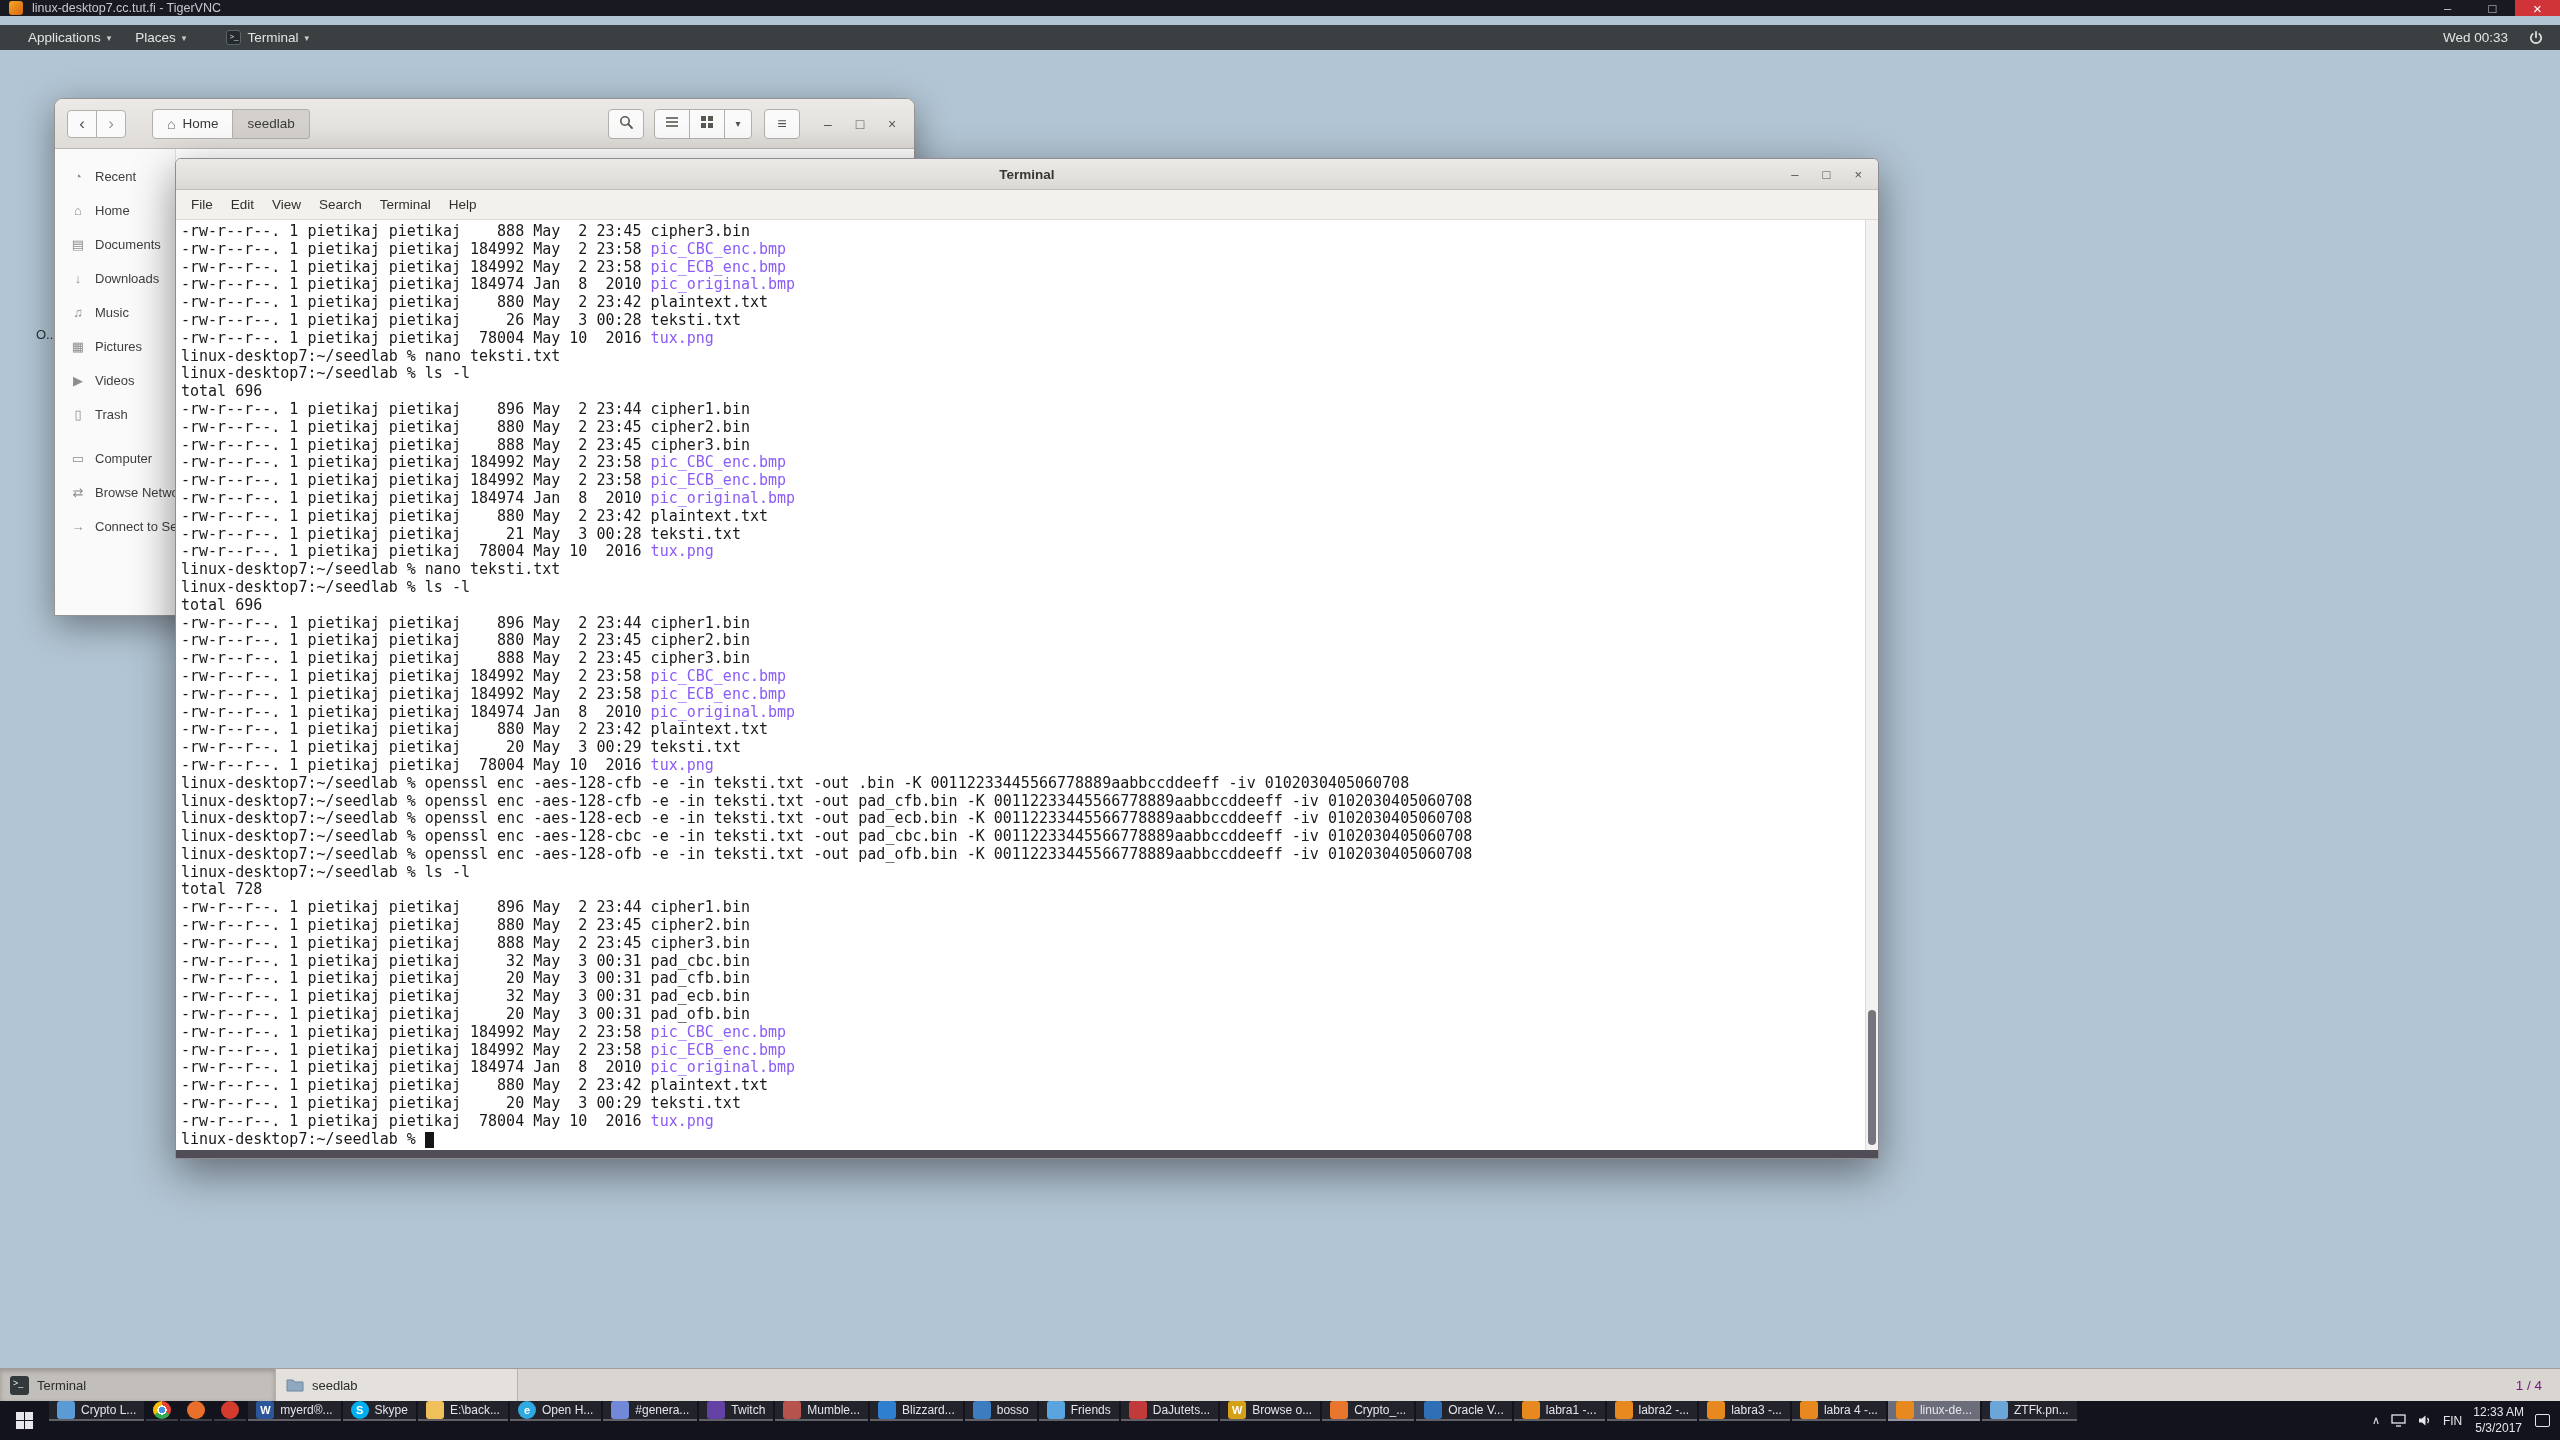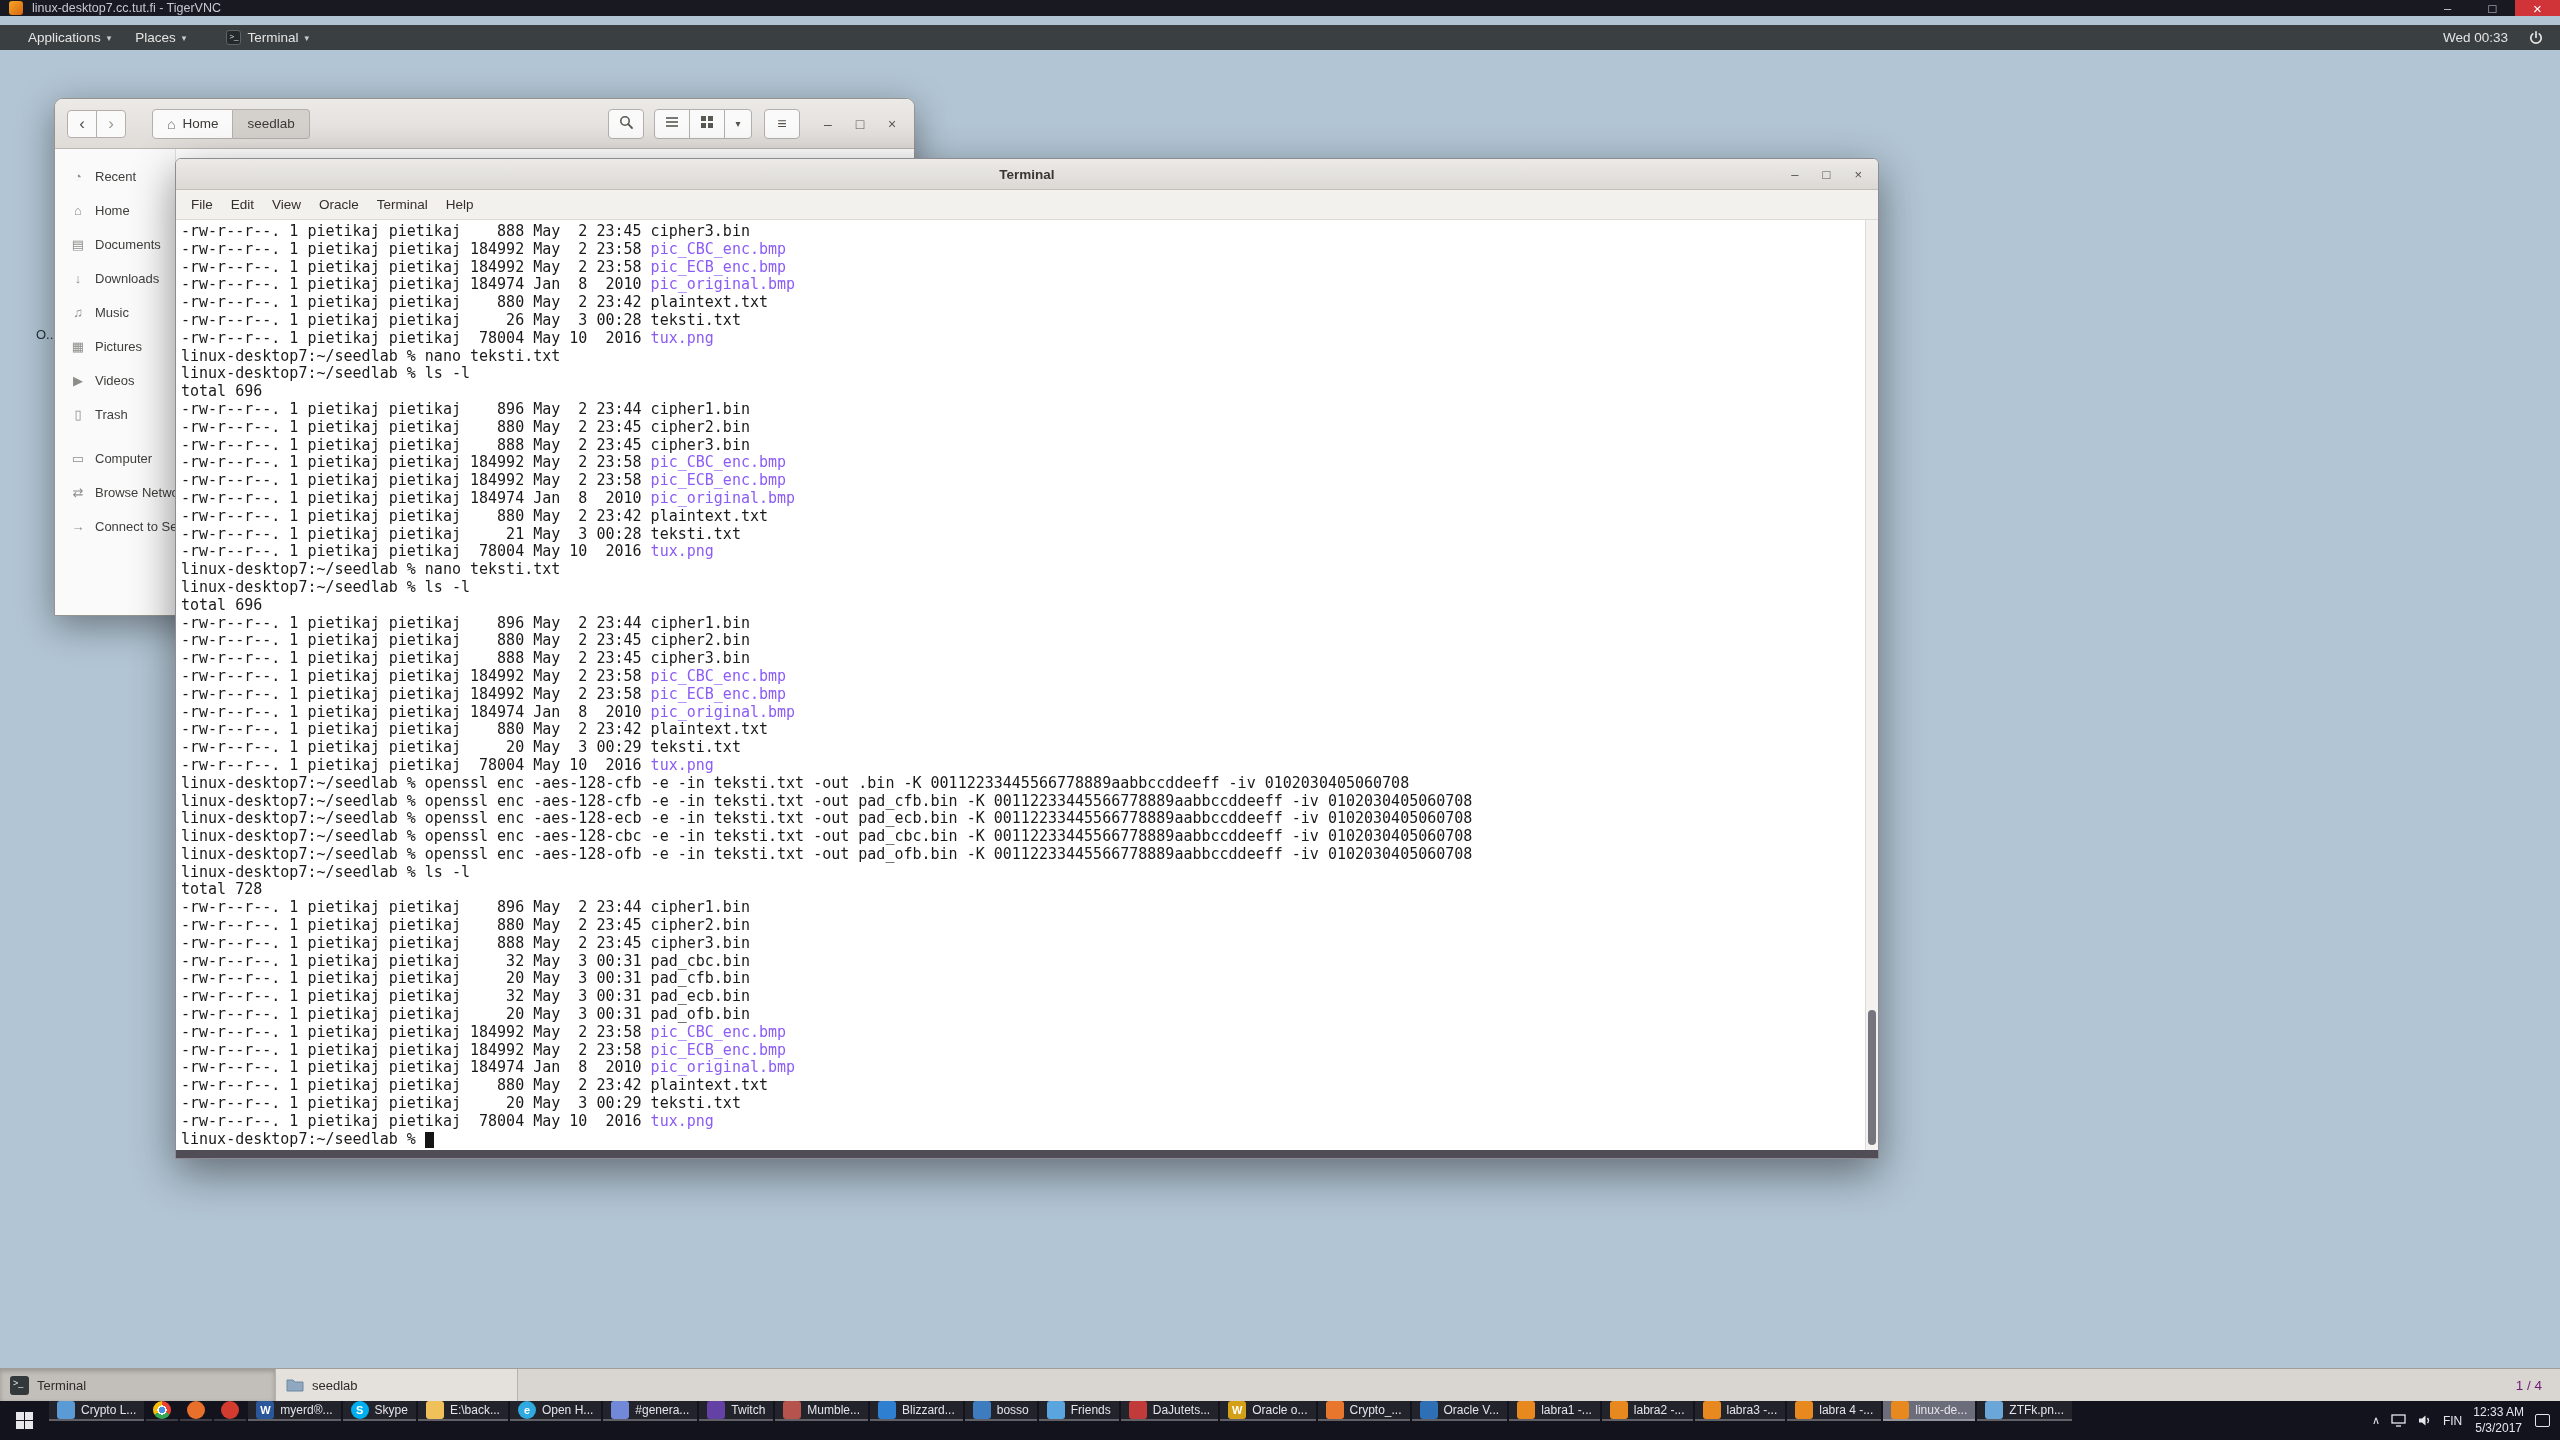--- a/index.html
+++ b/index.html
@@ -271,21 +271,21 @@
         <div class="term-controls">
           <span>–</span>
           <span>□</span>
           <span>×</span>
         </div>
       </div>
       <div class="term-menubar">
         <span class="term-menu">File</span>
         <span class="term-menu">Edit</span>
         <span class="term-menu">View</span>
-        <span class="term-menu">Oracle</span>
+        <span class="term-menu">Search</span>
         <span class="term-menu">Terminal</span>
         <span class="term-menu">Help</span>
       </div>
       <div class="term-content">
         <div class="term-text"><div class="term-line">-rw-r--r--. 1 pietikaj pietikaj    888 May  2 23:45 cipher3.bin</div><div class="term-line">-rw-r--r--. 1 pietikaj pietikaj 184992 May  2 23:58 <span class="img-file">pic_CBC_enc.bmp</span></div><div class="term-line">-rw-r--r--. 1 pietikaj pietikaj 184992 May  2 23:58 <span class="img-file">pic_ECB_enc.bmp</span></div><div class="term-line">-rw-r--r--. 1 pietikaj pietikaj 184974 Jan  8  2010 <span class="img-file">pic_original.bmp</span></div><div class="term-line">-rw-r--r--. 1 pietikaj pietikaj    880 May  2 23:42 plaintext.txt</div><div class="term-line">-rw-r--r--. 1 pietikaj pietikaj     26 May  3 00:28 teksti.txt</div><div class="term-line">-rw-r--r--. 1 pietikaj pietikaj  78004 May 10  2016 <span class="img-file">tux.png</span></div><div class="term-line">linux-desktop7:~/seedlab % nano teksti.txt</div><div class="term-line">linux-desktop7:~/seedlab % ls -l</div><div class="term-line">total 696</div><div class="term-line">-rw-r--r--. 1 pietikaj pietikaj    896 May  2 23:44 cipher1.bin</div><div class="term-line">-rw-r--r--. 1 pietikaj pietikaj    880 May  2 23:45 cipher2.bin</div><div class="term-line">-rw-r--r--. 1 pietikaj pietikaj    888 May  2 23:45 cipher3.bin</div><div class="term-line">-rw-r--r--. 1 pietikaj pietikaj 184992 May  2 23:58 <span class="img-file">pic_CBC_enc.bmp</span></div><div class="term-line">-rw-r--r--. 1 pietikaj pietikaj 184992 May  2 23:58 <span class="img-file">pic_ECB_enc.bmp</span></div><div class="term-line">-rw-r--r--. 1 pietikaj pietikaj 184974 Jan  8  2010 <span class="img-file">pic_original.bmp</span></div><div class="term-line">-rw-r--r--. 1 pietikaj pietikaj    880 May  2 23:42 plaintext.txt</div><div class="term-line">-rw-r--r--. 1 pietikaj pietikaj     21 May  3 00:28 teksti.txt</div><div class="term-line">-rw-r--r--. 1 pietikaj pietikaj  78004 May 10  2016 <span class="img-file">tux.png</span></div><div class="term-line">linux-desktop7:~/seedlab % nano teksti.txt</div><div class="term-line">linux-desktop7:~/seedlab % ls -l</div><div class="term-line">total 696</div><div class="term-line">-rw-r--r--. 1 pietikaj pietikaj    896 May  2 23:44 cipher1.bin</div><div class="term-line">-rw-r--r--. 1 pietikaj pietikaj    880 May  2 23:45 cipher2.bin</div><div class="term-line">-rw-r--r--. 1 pietikaj pietikaj    888 May  2 23:45 cipher3.bin</div><div class="term-line">-rw-r--r--. 1 pietikaj pietikaj 184992 May  2 23:58 <span class="img-file">pic_CBC_enc.bmp</span></div><div class="term-line">-rw-r--r--. 1 pietikaj pietikaj 184992 May  2 23:58 <span class="img-file">pic_ECB_enc.bmp</span></div><div class="term-line">-rw-r--r--. 1 pietikaj pietikaj 184974 Jan  8  2010 <span class="img-file">pic_original.bmp</span></div><div class="term-line">-rw-r--r--. 1 pietikaj pietikaj    880 May  2 23:42 plaintext.txt</div><div class="term-line">-rw-r--r--. 1 pietikaj pietikaj     20 May  3 00:29 teksti.txt</div><div class="term-line">-rw-r--r--. 1 pietikaj pietikaj  78004 May 10  2016 <span class="img-file">tux.png</span></div><div class="term-line">linux-desktop7:~/seedlab % openssl enc -aes-128-cfb -e -in teksti.txt -out .bin -K 00112233445566778889aabbccddeeff -iv 0102030405060708</div><div class="term-line">linux-desktop7:~/seedlab % openssl enc -aes-128-cfb -e -in teksti.txt -out pad_cfb.bin -K 00112233445566778889aabbccddeeff -iv 0102030405060708</div><div class="term-line">linux-desktop7:~/seedlab % openssl enc -aes-128-ecb -e -in teksti.txt -out pad_ecb.bin -K 00112233445566778889aabbccddeeff -iv 0102030405060708</div><div class="term-line">linux-desktop7:~/seedlab % openssl enc -aes-128-cbc -e -in teksti.txt -out pad_cbc.bin -K 00112233445566778889aabbccddeeff -iv 0102030405060708</div><div class="term-line">linux-desktop7:~/seedlab % openssl enc -aes-128-ofb -e -in teksti.txt -out pad_ofb.bin -K 00112233445566778889aabbccddeeff -iv 0102030405060708</div><div class="term-line">linux-desktop7:~/seedlab % ls -l</div><div class="term-line">total 728</div><div class="term-line">-rw-r--r--. 1 pietikaj pietikaj    896 May  2 23:44 cipher1.bin</div><div class="term-line">-rw-r--r--. 1 pietikaj pietikaj    880 May  2 23:45 cipher2.bin</div><div class="term-line">-rw-r--r--. 1 pietikaj pietikaj    888 May  2 23:45 cipher3.bin</div><div class="term-line">-rw-r--r--. 1 pietikaj pietikaj     32 May  3 00:31 pad_cbc.bin</div><div class="term-line">-rw-r--r--. 1 pietikaj pietikaj     20 May  3 00:31 pad_cfb.bin</div><div class="term-line">-rw-r--r--. 1 pietikaj pietikaj     32 May  3 00:31 pad_ecb.bin</div><div class="term-line">-rw-r--r--. 1 pietikaj pietikaj     20 May  3 00:31 pad_ofb.bin</div><div class="term-line">-rw-r--r--. 1 pietikaj pietikaj 184992 May  2 23:58 <span class="img-file">pic_CBC_enc.bmp</span></div><div class="term-line">-rw-r--r--. 1 pietikaj pietikaj 184992 May  2 23:58 <span class="img-file">pic_ECB_enc.bmp</span></div><div class="term-line">-rw-r--r--. 1 pietikaj pietikaj 184974 Jan  8  2010 <span class="img-file">pic_original.bmp</span></div><div class="term-line">-rw-r--r--. 1 pietikaj pietikaj    880 May  2 23:42 plaintext.txt</div><div class="term-line">-rw-r--r--. 1 pietikaj pietikaj     20 May  3 00:29 teksti.txt</div><div class="term-line">-rw-r--r--. 1 pietikaj pietikaj  78004 May 10  2016 <span class="img-file">tux.png</span></div><div class="term-line">linux-desktop7:~/seedlab % <span class="term-cursor"></span></div></div>
         <div class="term-scrollbar">
           <div class="term-thumb"></div>
         </div>
       </div>
       <div class="term-bottom"></div>
@@ -371,21 +371,21 @@
         <div class="tb-item">
           <span class="tb-icon square" style="background: rgb(90, 165, 224);"></span>
           <span class="tb-label">Friends</span>
         </div>
         <div class="tb-item">
           <span class="tb-icon square" style="background: rgb(194, 59, 59);"></span>
           <span class="tb-label">DaJutets...</span>
         </div>
         <div class="tb-item">
           <span class="tb-icon square" style="background: rgb(212, 160, 23);">W</span>
-          <span class="tb-label">Oracle o...</span>
+          <span class="tb-label">Browse o...</span>
         </div>
         <div class="tb-item">
           <span class="tb-icon square" style="background: rgb(232, 118, 44);"></span>
           <span class="tb-label">Crypto_...</span>
         </div>
         <div class="tb-item">
           <span class="tb-icon square" style="background: rgb(47, 111, 181);"></span>
           <span class="tb-label">Oracle V...</span>
         </div>
         <div class="tb-item">

